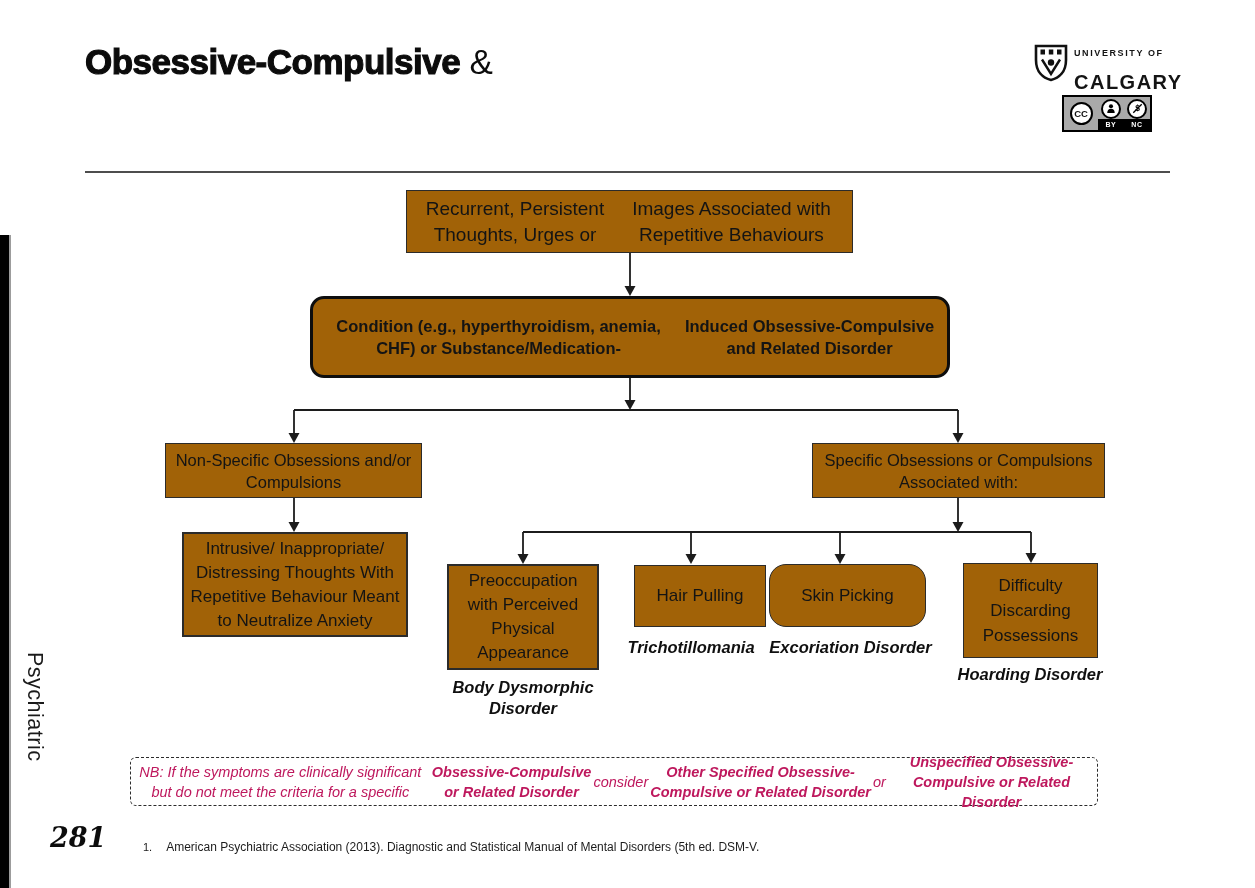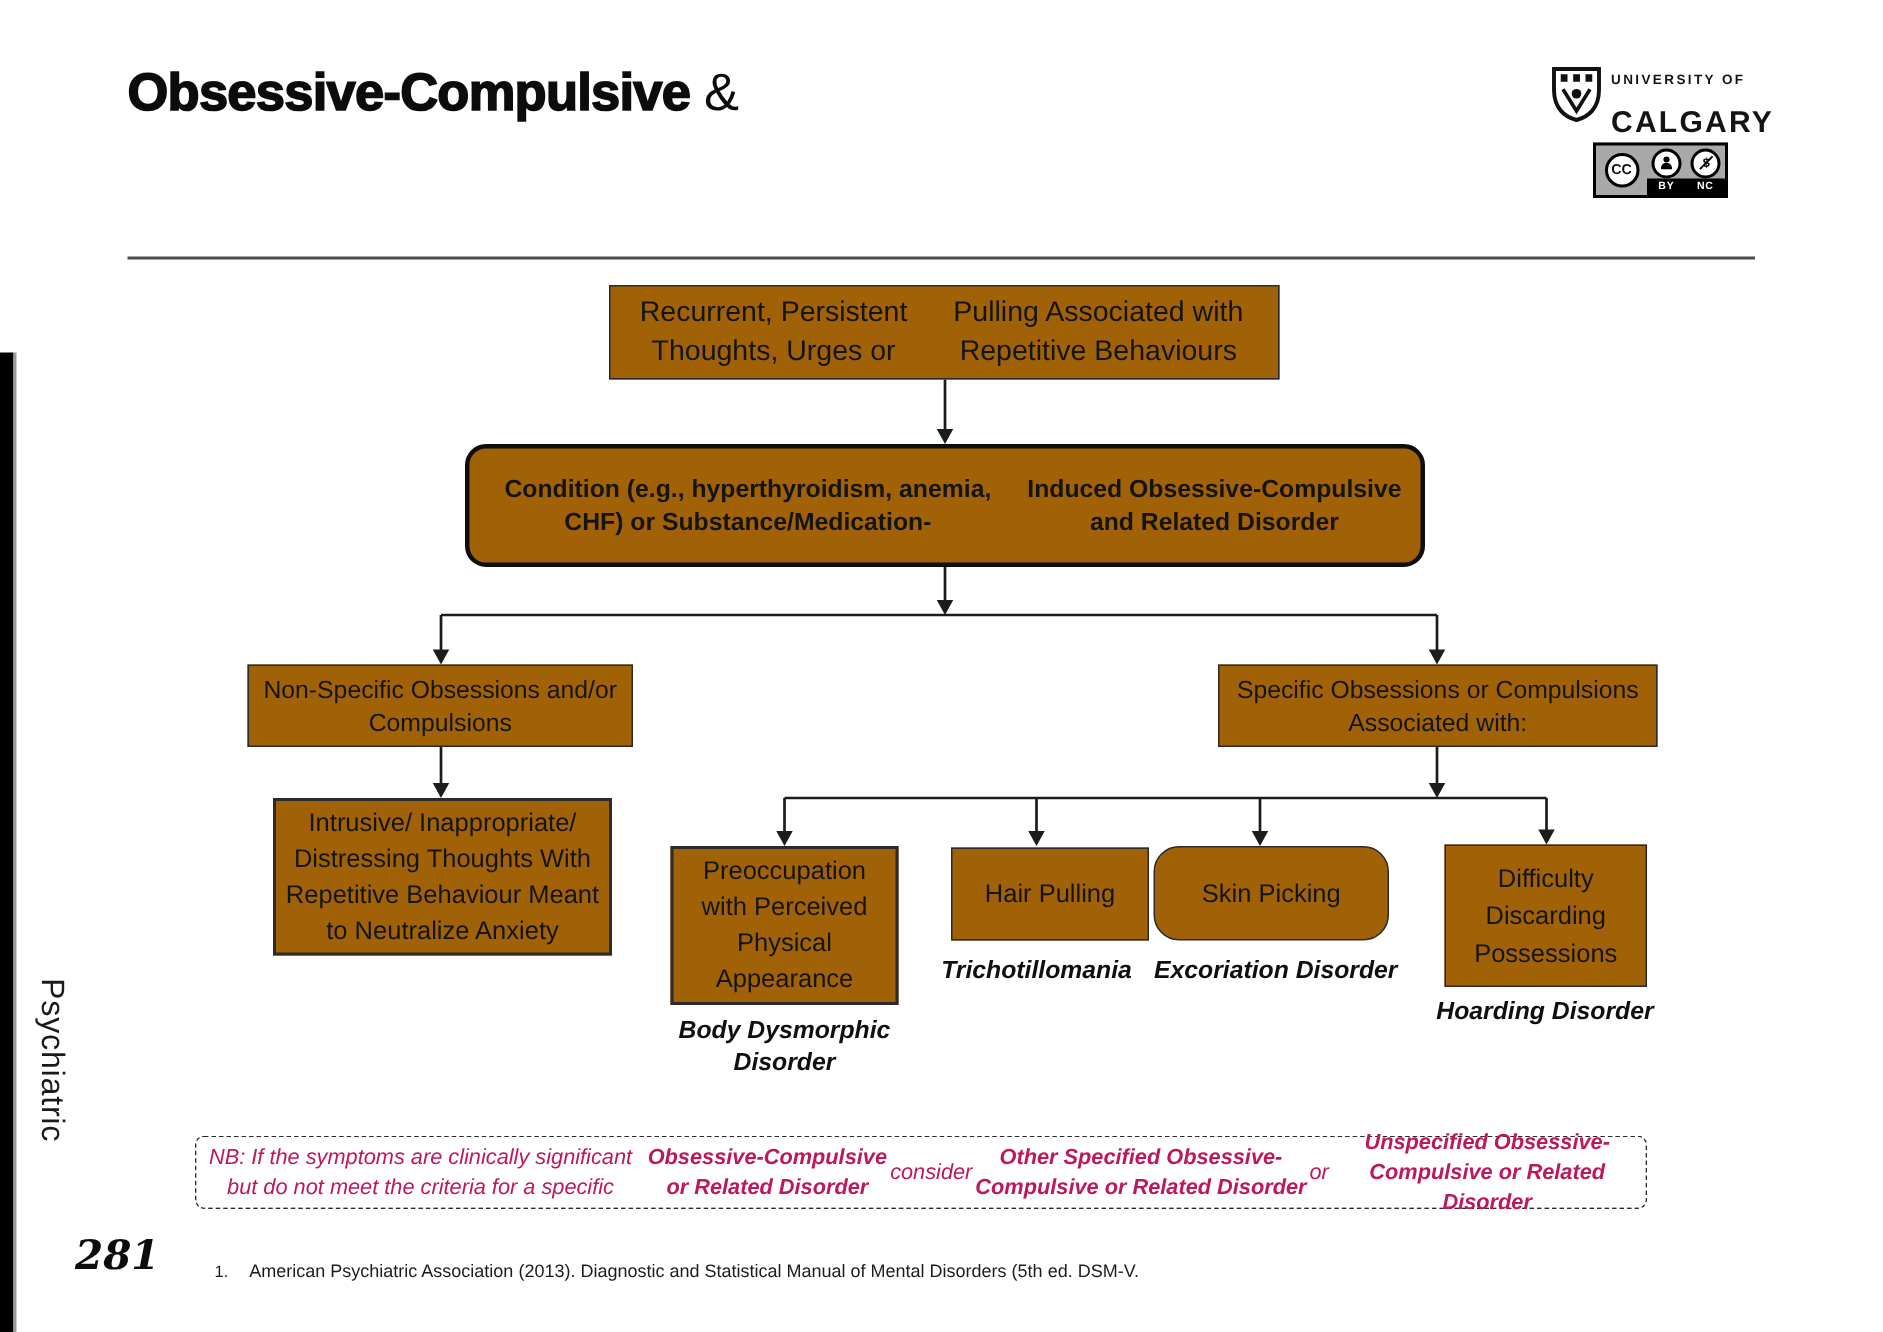--- a/index.html
+++ b/index.html
@@ -136,21 +136,21 @@
       <polygon points="517.5,554 528.5,554 523,564"></polygon>
       <polygon points="685.5,554 696.5,554 691,564"></polygon>
       <polygon points="834.5,554 845.5,554 840,564"></polygon>
       <polygon points="1025.5,553 1036.5,553 1031,563"></polygon>
     </g>
   </svg>
 
   <div class="fc-box big" style="left:406px;top:190px;width:447px;height:63px;">
       <span>Recurrent, Persistent Thoughts, Urges or</span>
       <br>
-      <span>Pulling Associated with Repetitive Behaviours</span>
+      <span>Images Associated with Repetitive Behaviours</span>
     </div>
 
   <div class="fc-box rounded" style="left:310px;top:296px;width:640px;height:82px;">
       <br>
       <span>Condition (e.g., hyperthyroidism, anemia, CHF) or Substance/Medication-</span>
       <br>
       <span>Induced Obsessive-Compulsive and Related Disorder</span>
     </div>
 
   <div class="fc-box" style="left:165px;top:443px;width:257px;height:55px;">Non-Specific Obsessions and/or Compulsions</div>

